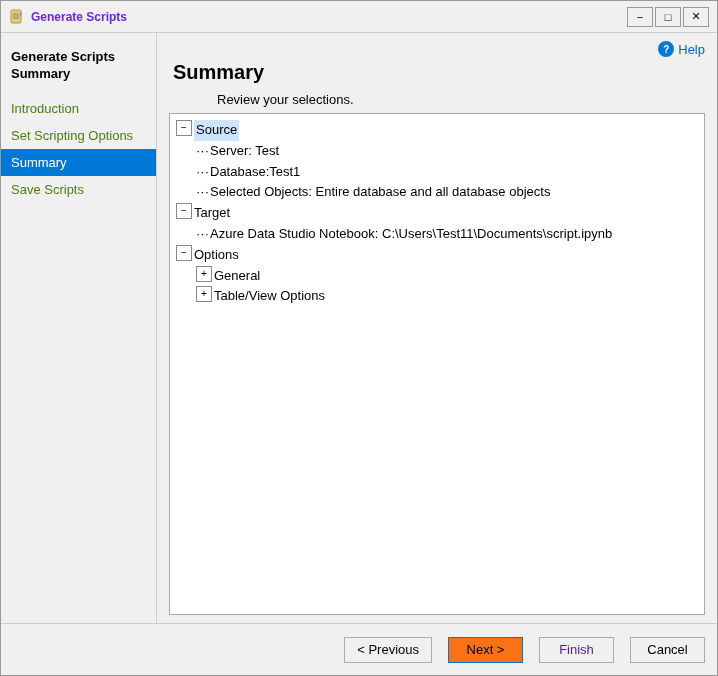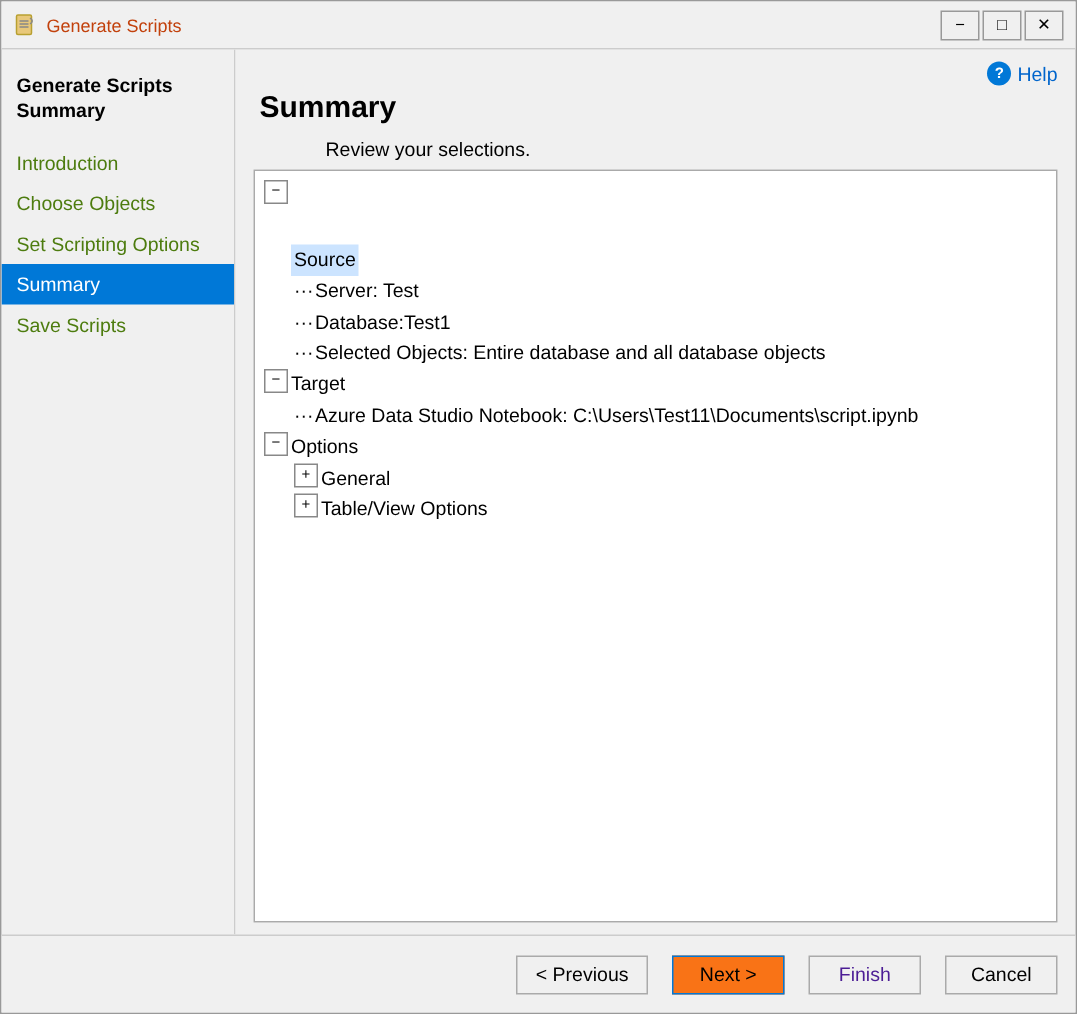--- a/index.html
+++ b/index.html
@@ -34,21 +34,22 @@
     }
     .title-bar-icon {
       width: 16px;
       height: 16px;
       margin-right: 6px;
       flex-shrink: 0;
     }
     .title-bar-text {
       flex: 1;
       font-size: 12px;
-      color: #c2410c;
+      color: #6d28d9;
+      font-weight: bold;
     }
     .title-bar-controls {
       display: flex;
       gap: 2px;
     }
     .title-bar-btn {
       width: 26px;
       height: 20px;
       background: #f0f0f0;
       border: 1px solid #999;
@@ -187,21 +188,20 @@
       width: 14px;
       display: inline-block;
       flex-shrink: 0;
     }
     .tree-label {
       color: #000;
     }
     .tree-label.highlight {
       background: #cce4ff;
       padding: 0 2px;
-      margin-top: 43px;
     }
     .tree-indent {
       padding-left: 20px;
     }
 
     .bottom-bar {
       height: 52px;
       background: #f0f0f0;
       border-top: 1px solid #ccc;
       display: flex;
@@ -258,23 +258,20 @@
   </div>
 
   <div class="content-area">
 
     <div class="sidebar">
       <div class="sidebar-wizard-title">Generate Scripts Summary</div>
       <div class="sidebar-item">
         <span>Introduction</span>
       </div>
       <div class="sidebar-item">
-        <span>Choose Objects</span>
-      </div>
-      <div class="sidebar-item">
         <span>Set Scripting Options</span>
       </div>
       <div class="sidebar-item active">
         <span>Summary</span>
       </div>
       <div class="sidebar-item">
         <span>Save Scripts</span>
       </div>
     </div>
 

